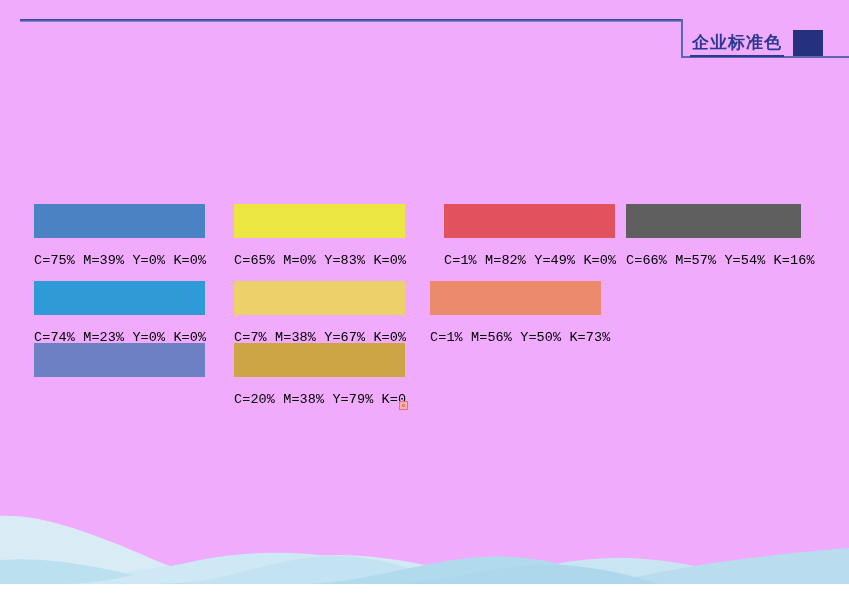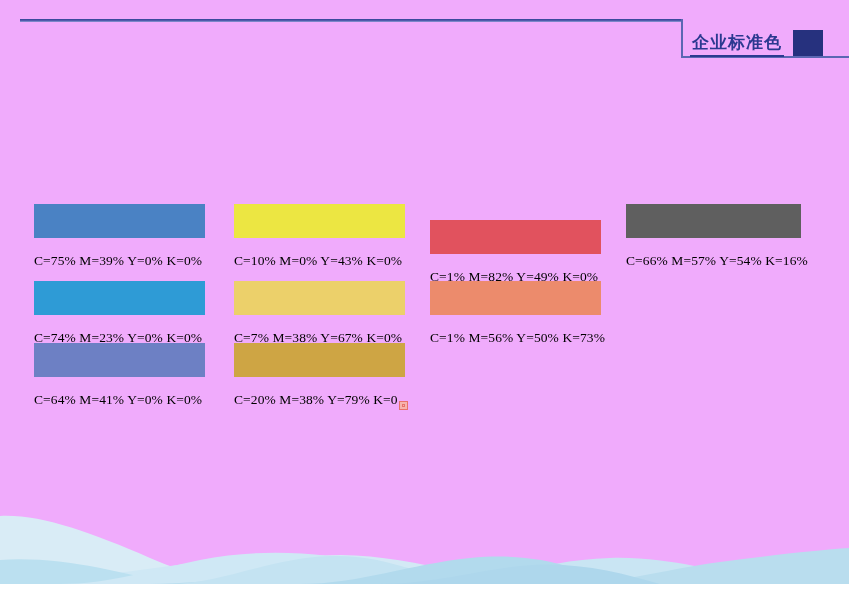--- a/index.html
+++ b/index.html
@@ -92,21 +92,21 @@
     position: absolute;
   }
   .swatch {
     width: 171px;
     height: 34px;
   }
   .swatch.wide {
     width: 175px;
   }
   .swatch-label {
-    font-family: Liberation Serif, serif;
+    font-family: Liberation Mono, monospace;
     font-size: 13.5px;
     color: #000000;
     white-space: nowrap;
     margin-top: 15px;
     letter-spacing: 0.1px;
   }
 
   
   .marker-icon {
     position: absolute;
@@ -155,24 +155,24 @@
 
   <div class="grid">
 
     <div class="swatch-cell" style="left:34px; top:204px;">
       <div class="swatch" style="background:#4a82c4"></div>
       <div class="swatch-label">C=75%  M=39%  Y=0%  K=0%</div>
     </div>
 
     <div class="swatch-cell" style="left:234px; top:204px;">
       <div class="swatch" style="background:#ece642"></div>
-      <div class="swatch-label">C=10%  M=0%  Y=43%  K=0%</div>
-    </div>
-
-    <div class="swatch-cell" style="left:430px; top:204px;margin-top:16px;">
+      <div class="swatch-label">C=65%  M=0%  Y=83%  K=0%</div>
+    </div>
+
+    <div class="swatch-cell" style="left:444px; top:204px;">
       <div class="swatch" style="background:#e1525e"></div>
       <div class="swatch-label">C=1%  M=82%  Y=49%  K=0%</div>
     </div>
 
     <div class="swatch-cell" style="left:626px; top:204px;">
       <div class="swatch wide" style="background:#5f5f5f"></div>
       <div class="swatch-label">C=66%  M=57%  Y=54%  K=16%</div>
     </div>
 
     <div class="swatch-cell" style="left:34px; top:281px;">
@@ -185,21 +185,20 @@
       <div class="swatch-label">C=7%  M=38%  Y=67%  K=0%</div>
     </div>
 
     <div class="swatch-cell" style="left:430px; top:281px;">
       <div class="swatch" style="background:#ec8b6c"></div>
       <div class="swatch-label">C=1%  M=56%  Y=50%  K=73%</div>
     </div>
 
     <div class="swatch-cell" style="left:34px; top:343px;">
       <div class="swatch" style="background:#6d80c4"></div>
-      <div class="swatch-label">C=64%  M=41%  Y=0%  K=0%</div>
     </div>
 
     <div class="swatch-cell" style="left:234px; top:343px;">
       <div class="swatch" style="background:#cea544"></div>
       <div class="swatch-label" style="margin-top:15px">C=20%  M=38%  Y=79%  K=0</div>
     </div>
 
   </div>
 
   <div class="marker-icon"></div>

